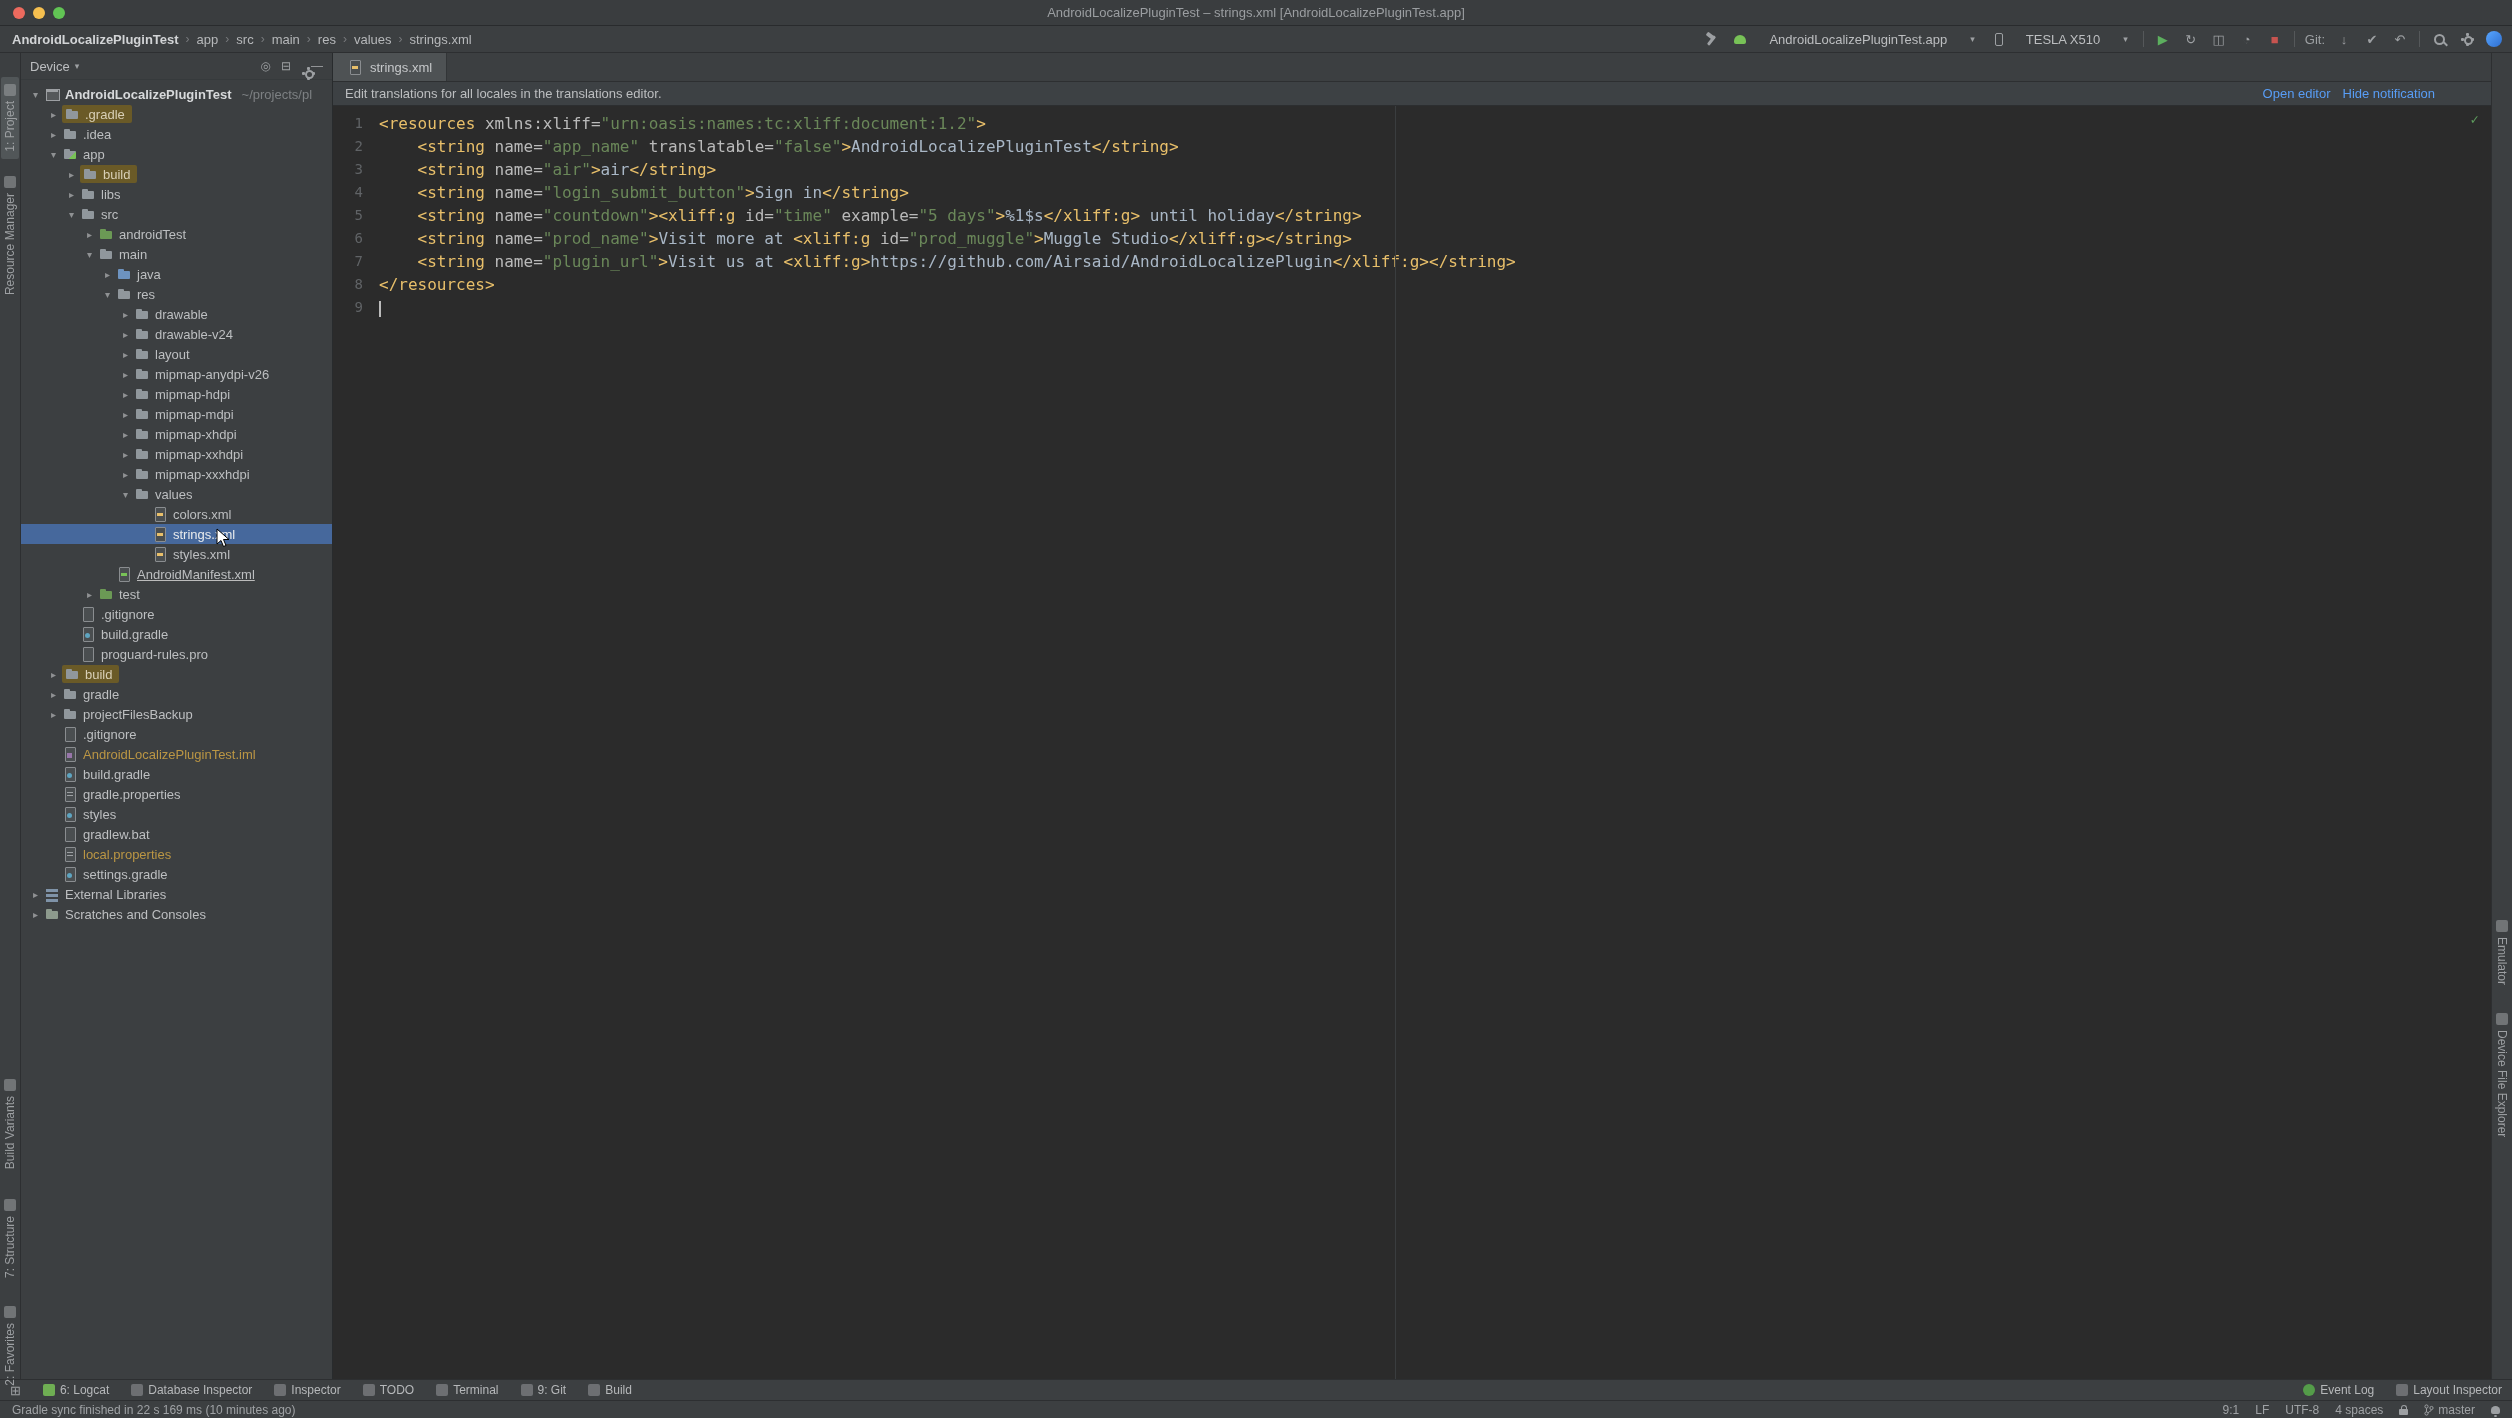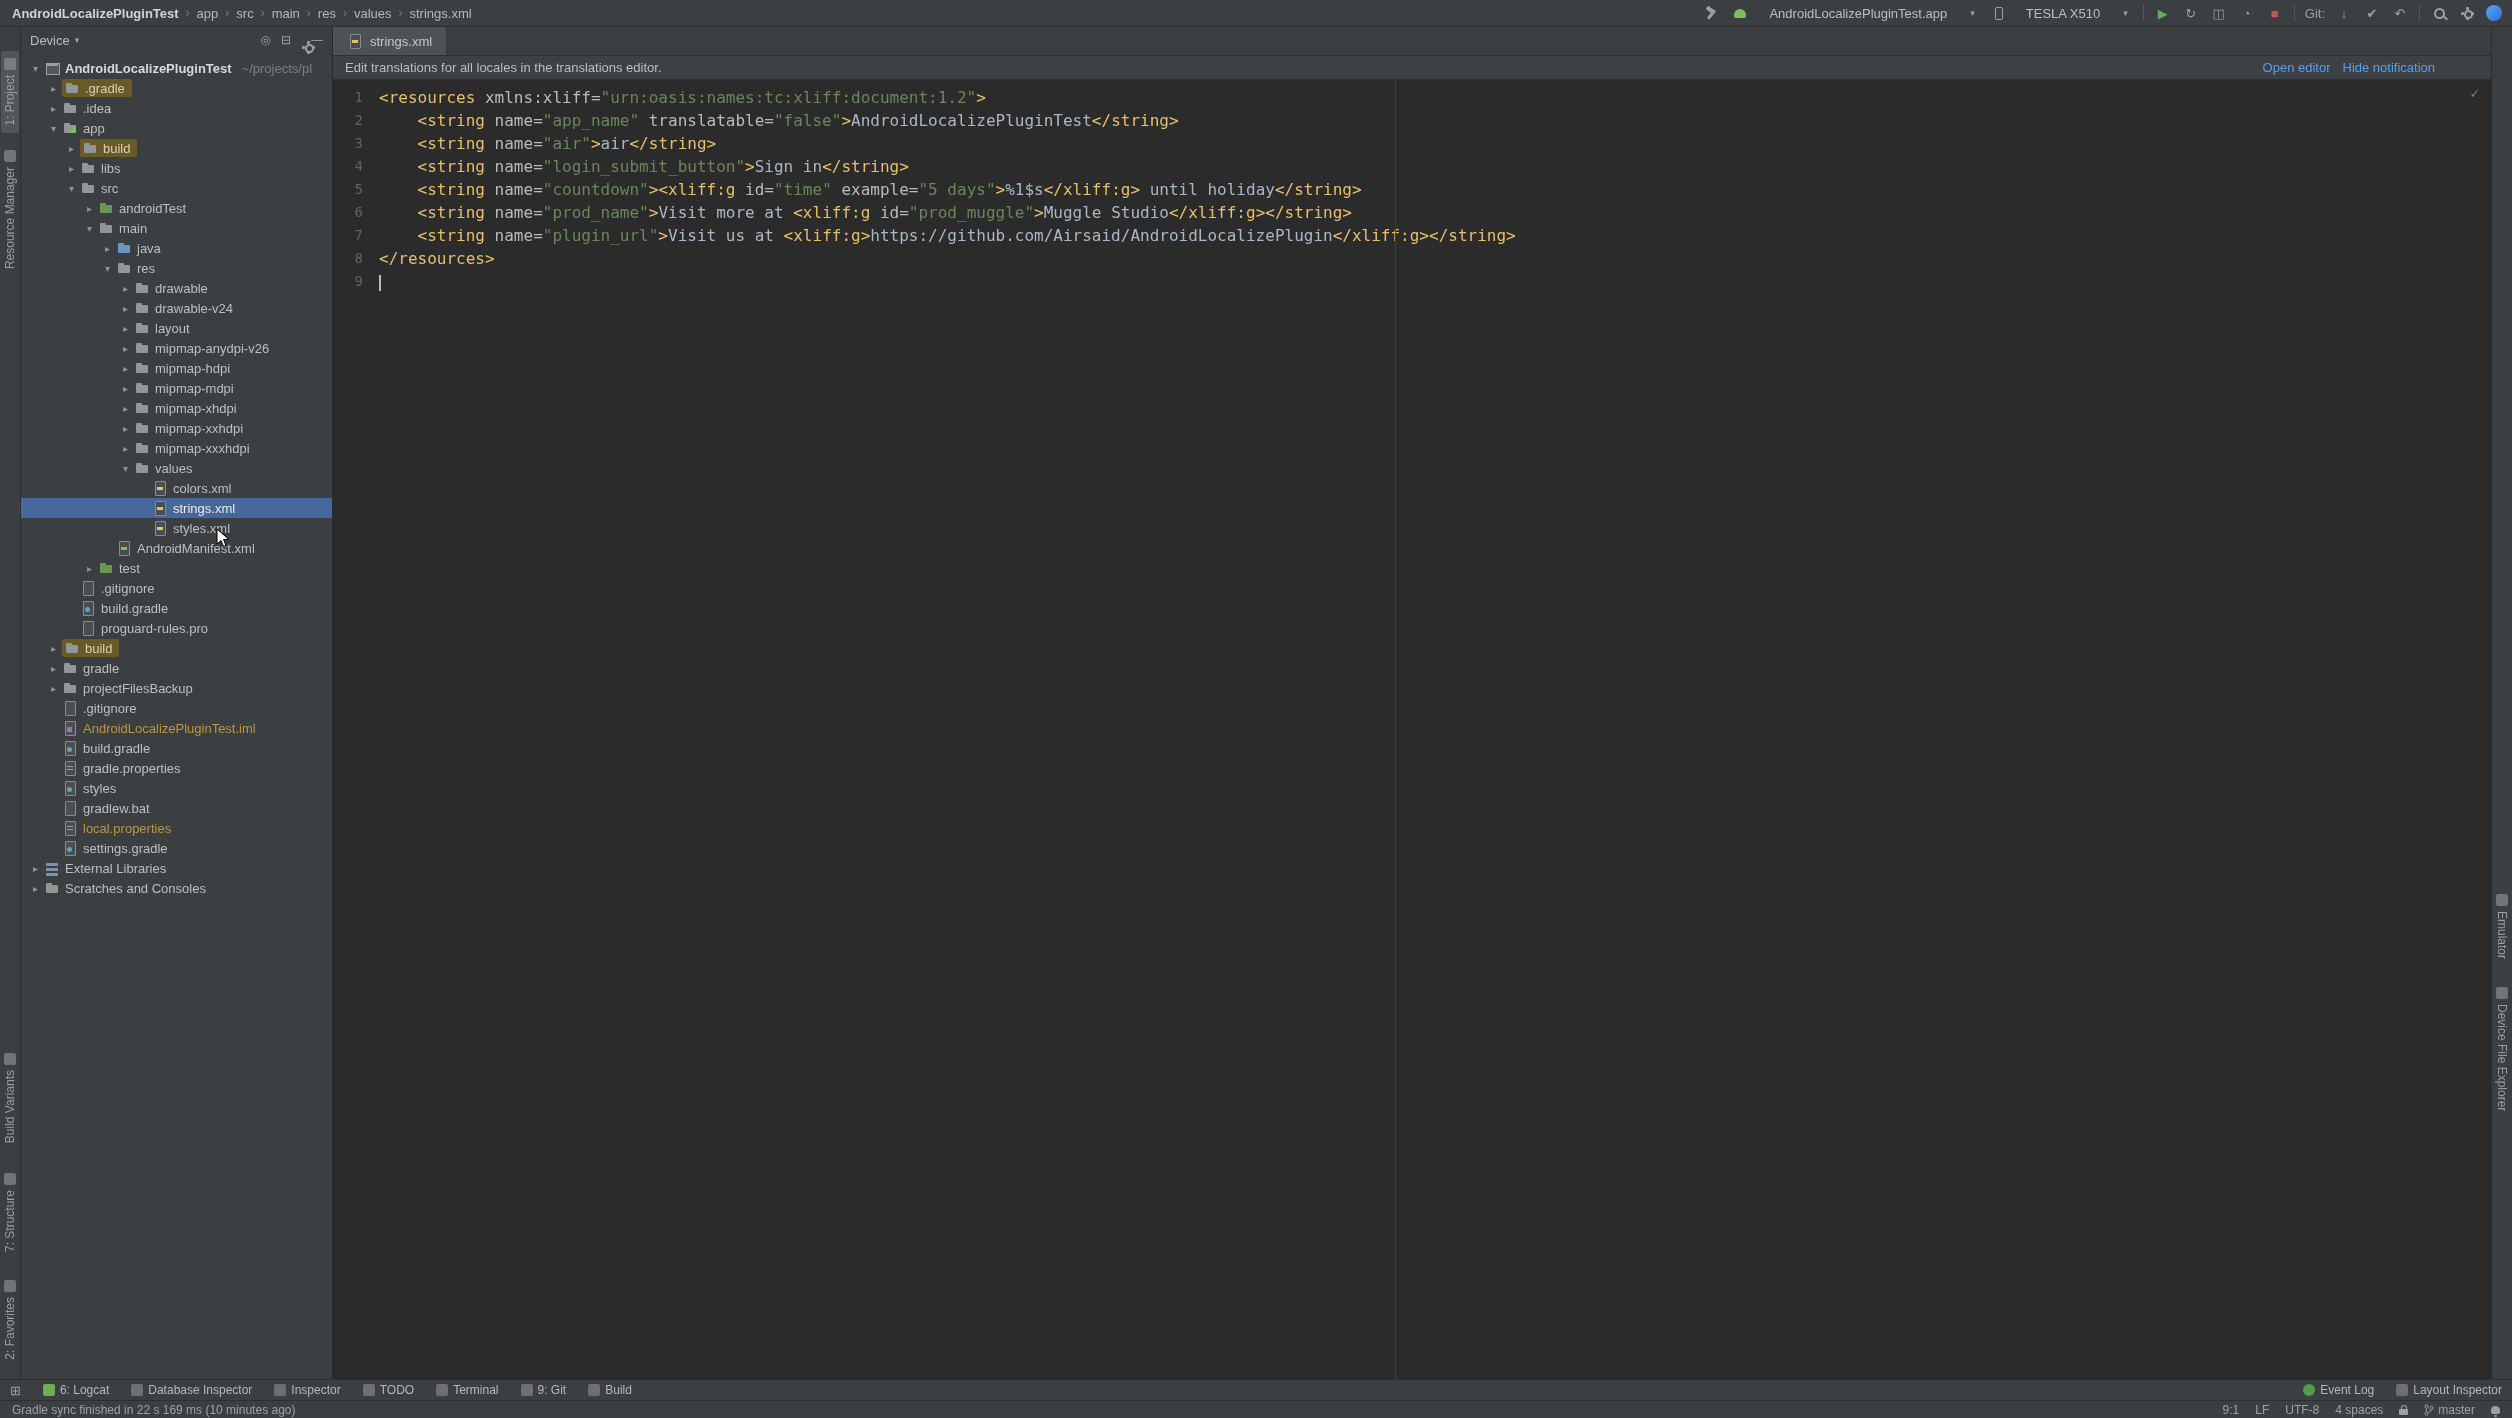--- a/index.html
+++ b/index.html
@@ -132,20 +132,28 @@
   .bellic{width:9px;height:8px;background:#9da0a3;border-radius:50% 50% 2px 2px;position:relative}
   .bellic::after{content:"";position:absolute;left:3px;bottom:-3px;width:3px;height:2px;background:#9da0a3;border-radius:50%}
 
   .mouse-cursor{position:absolute;left:216px;top:528px;z-index:99;pointer-events:none}
 </style>
 </head>
 <body>
 
 <div class="app">
 
+  <div class="titlebar">
+    <div class="tl">
+      <span class="tl-close"></span>
+      <span class="tl-min"></span>
+      <span class="tl-zoom"></span>
+    </div>
+    <span class="title-text">AndroidLocalizePluginTest – strings.xml [AndroidLocalizePluginTest.app]</span>
+  </div>
 
   <div class="navbar">
     <div class="bc">
         <span class="bc-item first">AndroidLocalizePluginTest</span>
         <span class="bc-sep">›</span>
         <span class="bc-item">app</span>
         <span class="bc-sep">›</span>
         <span class="bc-item">src</span>
         <span class="bc-sep">›</span>
         <span class="bc-item">main</span>
@@ -391,21 +399,21 @@
               <span class="tlbl">strings.xml</span>
             </span>
           </div>
           <div class="trow" style="padding-left: 114px; align-items: center;">
             <span class="tw"></span>
             <span class="tinner">
               <span class="ic ic-xml"></span>
               <span class="tlbl">styles.xml</span>
             </span>
           </div>
-          <div class="trow" style="padding-left: 78px;">
+          <div class="trow" style="padding-left: 78px; text-decoration: underline;">
             <span class="tw"></span>
             <span class="tinner">
               <span class="ic ic-manifest"></span>
               <span class="tlbl">AndroidManifest.xml</span>
             </span>
           </div>
           <div class="trow" style="padding-left: 60px;">
             <span class="tw">▸</span>
             <span class="tinner">
               <span class="ic ic-folder-t"></span>

